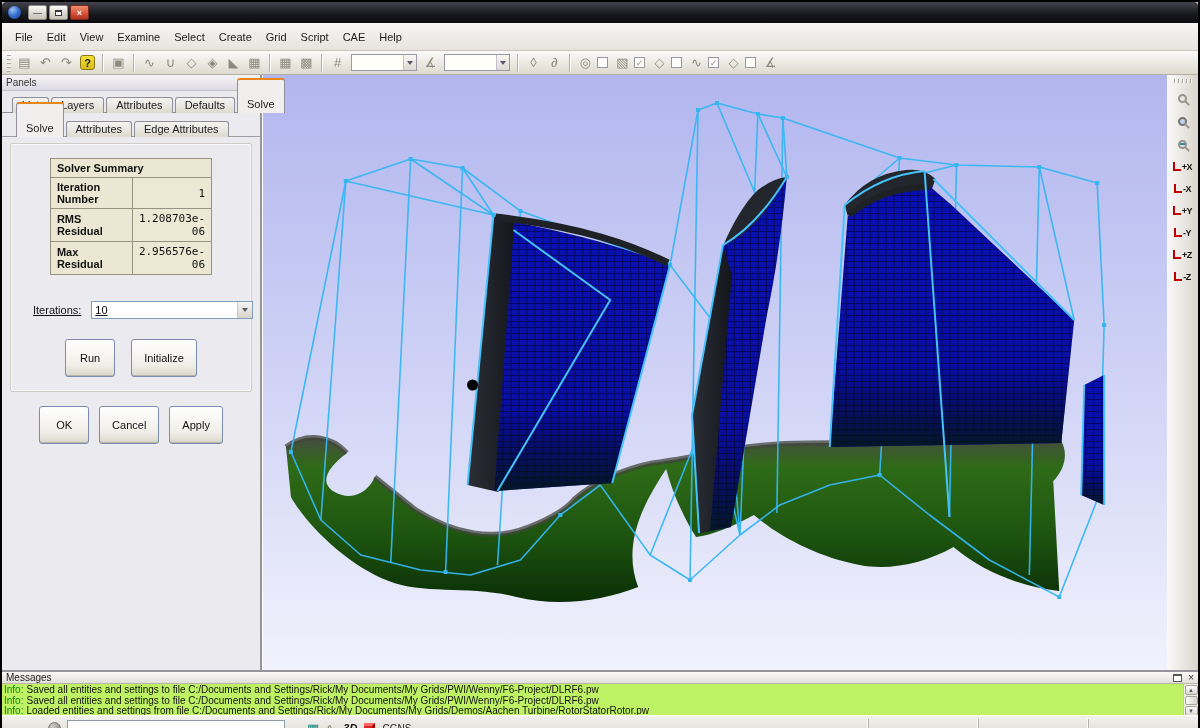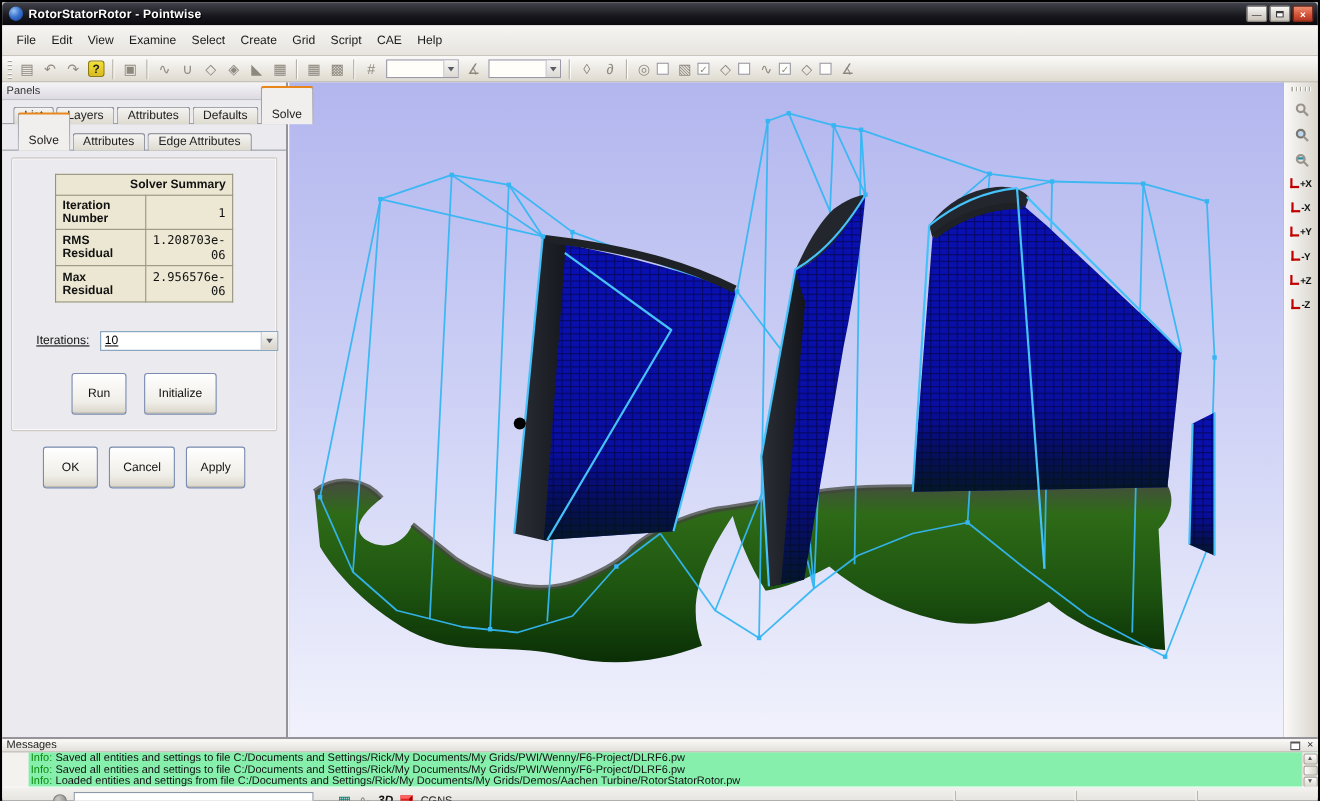--- a/index.html
+++ b/index.html
@@ -60,21 +60,21 @@
   .tabbar { display:flex; align-items:flex-end; padding:4px 6px 0 10px; border-bottom:1px solid #8d909a; height:22px; }
   .tab { font-size:11px; color:#222; background:linear-gradient(#f5f4f2,#dddacf); border:1px solid #8d909a;
          border-bottom:none; border-radius:3px 3px 0 0; padding:1px 9px 2px; margin-right:2px; position:relative; top:1px; }
   .tab.active { background:#f0efed; border-top:2px solid #e8861c; padding-top:18px; top:1px; z-index:2;
                 padding-bottom:3px; font-weight:normal; }
   .subtabbar { display:flex; align-items:flex-end; padding:5px 6px 0 14px; border-bottom:1px solid #9a9da6; height:24px; background:#ebeaee; }
   .groupbox { margin:6px 8px 0 8px; border:1px solid #cfccc6; border-radius:2px; background:#ebeaee;
               box-shadow:inset 0 0 0 1px #f8f7fa; padding:12px 0 14px; }
   table.solver { border-collapse:collapse; margin:2px auto 0; background:#ebe7d2; }
   table.solver td { border:1px solid #96947f; font-size:11px; padding:3px 6px; color:#111; }
-  td.th { font-weight:bold; text-align:right; }
+  td.th { font-weight:bold; text-align:left; }
   td.lbl { font-weight:bold; width:82px; }
   td.val { font-family:"DejaVu Sans Mono", monospace; font-size:10px; text-align:right; width:64px; background:#ece8d4; }
   .iter-row { display:flex; align-items:center; margin:26px 10px 0 22px; font-size:11px; color:#111;text-decoration:underline; }
   .iter-combo { display:flex; width:170px; height:18px; background:#fff; border:1px solid #7f9db9; margin-left:10px; }
   .iter-combo input { flex:1; border:none; font-size:11px; padding-left:3px; min-width:0; background:transparent;}
   .iter-combo .drop { width:15px; border-left:1px solid #b9cce0; background:linear-gradient(#f6f5f3,#d8d4cb);
                       display:flex; align-items:center; justify-content:center; }
   .btnrow { display:flex; justify-content:center; gap:16px; margin-top:20px; }
   .xpbtn { min-width:50px; padding:12px 12px; font-size:11px; color:#111; text-align:center;
            border:1px solid #7b8cb0; border-radius:3px;
@@ -100,21 +100,21 @@
   .axisbtn { width:26px; height:21px; display:flex; align-items:center; justify-content:center; gap:1px; margin-bottom:1px; }
   .axis-glyph { width:8px; height:9px; border-left:2px solid #c00000; border-bottom:2px solid #c00000; }
   .axis-label { font-size:9px; font-weight:bold; color:#111; letter-spacing:-0.5px; }
 
   
   .messages { height:45px; border-top:2px solid #97939b; display:flex; flex-direction:column; background:#f4f2ef; flex:0 0 auto;}
   .msg-head { height:13px; background:linear-gradient(#fbfaf8,#e2dfda); border-bottom:1px solid #b9b5ad;
               display:flex; align-items:center; font-size:10px; color:#222; padding:0 4px; }
   .msg-head .spacer { flex:1; }
   .msg-x { font-size:10px; color:#333; margin-left:6px; line-height:1; }
-  .msg-body { flex:1; display:flex; background:#86efac;margin-left:24px; }
+  .msg-body { flex:1; display:flex; background:#bef264; }
   .msg-list { flex:1; overflow:hidden; font-size:10px; line-height:10.5px; padding:1px 2px; color:#111; white-space:nowrap; }
   .msg-info { color:#0c8a0c; margin-right:3px; }
   .msg-scroll { width:15px; background:#f0eee9; border-left:1px solid #c9c5bd; display:flex; flex-direction:column; align-items:center; }
   .sc-btn { width:13px; height:10px; margin:1px 0; background:linear-gradient(#fdfdfc,#dad6cd); border:1px solid #a8a49b;
             border-radius:2px; font-size:6px; color:#555; display:flex; align-items:center; justify-content:center;}
   .sc-thumb { width:13px; flex:0 0 9px; background:linear-gradient(90deg,#fdfdfc,#d5d1c8); border:1px solid #a8a49b; border-radius:2px;}
 
   
   .statusbar { height:25px; background:linear-gradient(#f2f1ee,#dcd8d0); border-top:1px solid #fff;
                display:flex; align-items:center; font-size:10px; color:#111; flex:0 0 auto; }
@@ -131,21 +131,20 @@
   .sb-cell { width:110px; height:18px; border-left:1px solid #b6b2a9; box-shadow:-1px 0 0 #fdfcfb; }
 </style>
 </head>
 <body>
 
 <div class="window">
  <div class="win-inner">
 
   <div class="titlebar">
     <span class="globe"></span>
-    <span class="title-text">RotorStatorRotor - Pointwise</span>
     <span class="winbtn">—</span>
     <span class="winbtn">
           <span class="rest-g"></span>
         </span>
     <span class="winbtn close">×</span>
   </div>
 
   <div class="menubar">
     <span class="menu-item">File</span>
     <span class="menu-item">Edit</span>

